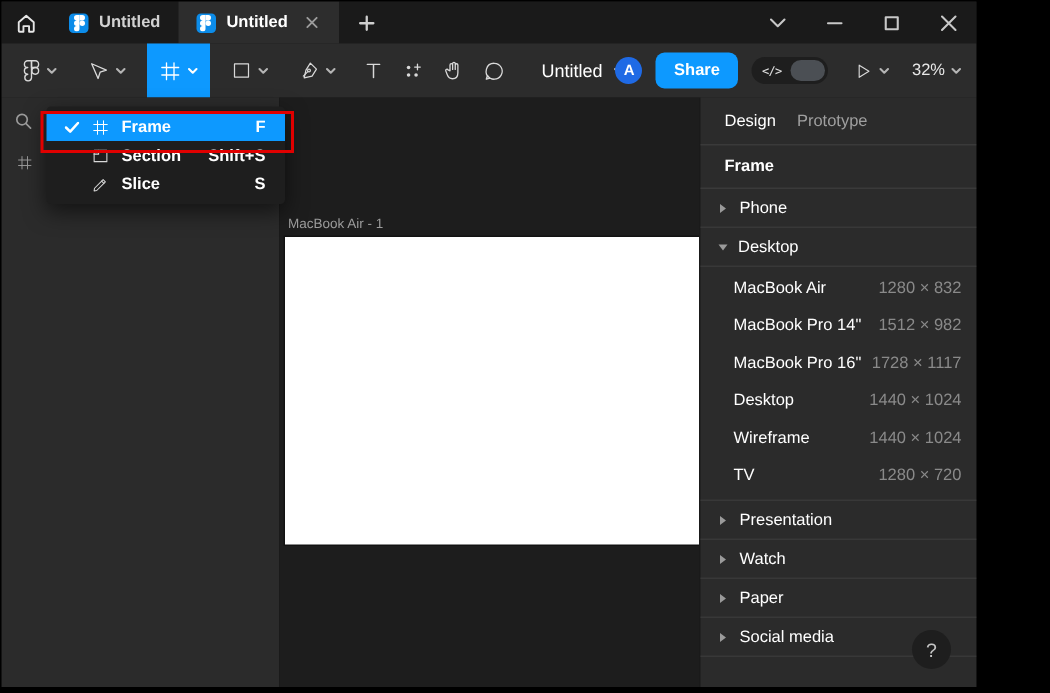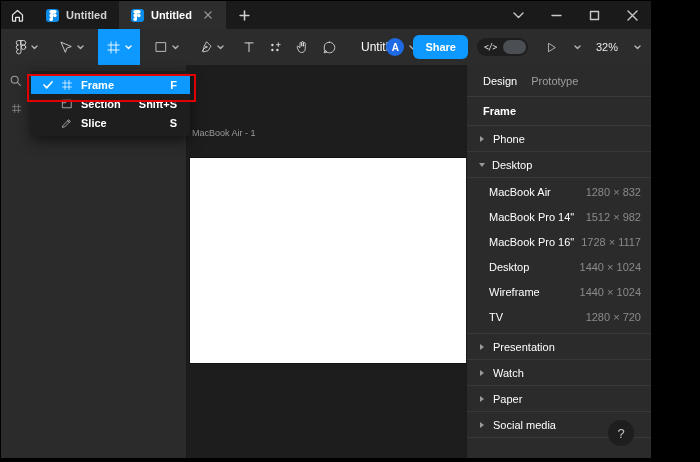--- a/index.html
+++ b/index.html
@@ -29,32 +29,32 @@
   .tool{height:36px;display:flex;align-items:center;justify-content:center;padding:0 6px;cursor:pointer}
   .tool .chev{margin-left:4px}
   .tool.active-tool{background:#0d99ff;padding:0 8px}
   .tb-title{position:absolute;left:360px;top:0;height:36px;display:flex;align-items:center;gap:7px;font-size:12px;color:#fff;cursor:pointer}
   .tb-right{position:absolute;right:10px;top:0;height:36px;display:flex;align-items:center;gap:9px}
   .avatar{width:18px;height:18px;border-radius:50%;background:#1f6ae5;color:#fff;font-size:10px;font-weight:700;display:flex;align-items:center;justify-content:center;cursor:pointer}
   .share{height:24px;padding:0 12px;background:#0d99ff;border-radius:6px;font-size:11px;font-weight:600;color:#fff;display:flex;align-items:center;cursor:pointer}
   .devtoggle{width:47px;height:18px;border-radius:10px;background:#1e1e1e;display:flex;align-items:center;padding:0 2px;cursor:pointer}
   .devtoggle .code{font-size:8px;color:#e0e0e0;margin-left:5px;letter-spacing:-.5px;font-family:"DejaVu Sans Mono",monospace}
   .knob{margin-left:auto;width:23px;height:14px;border-radius:8px;background:#4b4f54}
-  .playbtn,.zoomctl{display:flex;align-items:center;gap:16px;cursor:pointer}
+  .playbtn,.zoomctl{display:flex;align-items:center;gap:4px;cursor:pointer}
   .zoomctl{font-size:11px;color:#e8e8e8;margin-left:6px}
   .playbtn{margin-left:8px}
 
   
   .content{display:flex;height:393px}
   .leftpanel{width:186px;background:#2b2b2b;border-right:1px solid #1a1a1a;position:relative;box-sizing:border-box}
   .lp-search{position:absolute;left:8px;top:9px;cursor:pointer}
   .lp-layer{position:absolute;left:10px;top:38px;cursor:pointer}
 
   .canvas{flex:1;background:#1d1d1d;position:relative}
-  .frame-label{position:absolute;left:5px;top:63px;font-size:9px;color:#9c9c9c;cursor:pointer;white-space:nowrap}
+  .frame-label{position:absolute;left:5px;top:79px;font-size:9px;color:#9c9c9c;cursor:pointer;white-space:nowrap}
   .frame-rect{position:absolute;left:3px;top:93px;width:318px;height:205px;background:#fff;box-shadow:0 0 0 1px rgba(0,0,0,.35)}
 
   .rightpanel{width:185px;background:#2b2b2b;border-left:1px solid #1a1a1a;box-sizing:border-box;font-size:11px;position:relative}
   .rp-tabs{height:31px;display:flex;align-items:center;gap:14px;padding:0 16px;border-bottom:1px solid #3a3a3a}
   .rp-tab{color:#9f9f9f;cursor:pointer}
   .rp-tab.active{color:#fff;font-weight:400}
   .rp-header{height:28px;display:flex;align-items:center;padding:0 16px;font-weight:700;color:#fff;border-bottom:1px solid #3a3a3a}
   .rp-row{display:flex;align-items:center;box-sizing:border-box;cursor:pointer}
   .rp-row.group{height:26px;padding:0 10px;border-bottom:1px solid #383838;color:#fff}
   .chev-r{width:0;height:0;border-top:3.5px solid transparent;border-bottom:3.5px solid transparent;border-left:4.5px solid #9a9a9a;margin:0 9px 0 3px}

